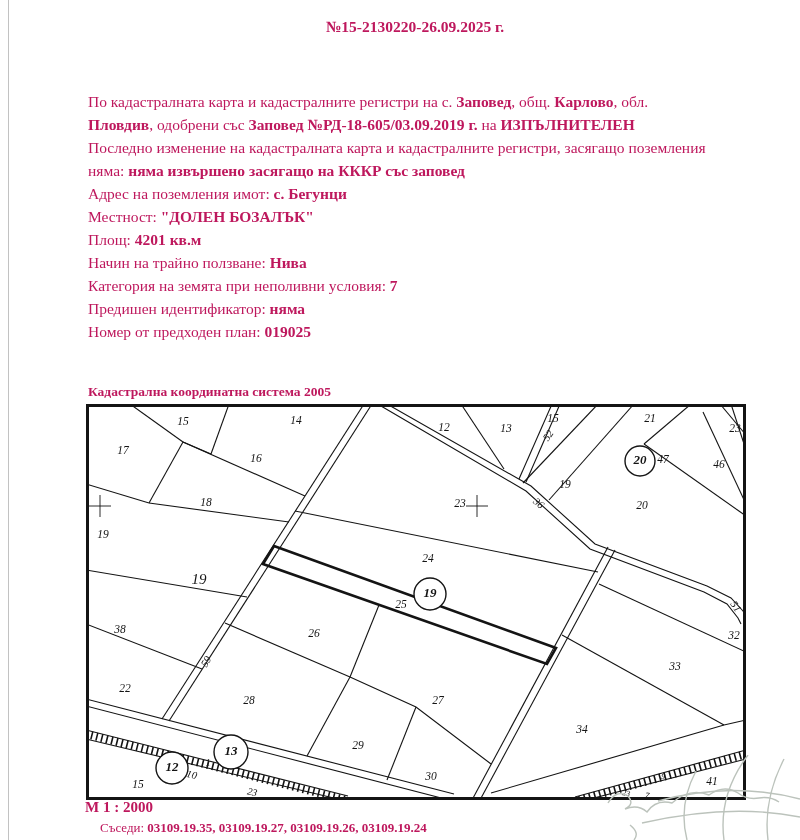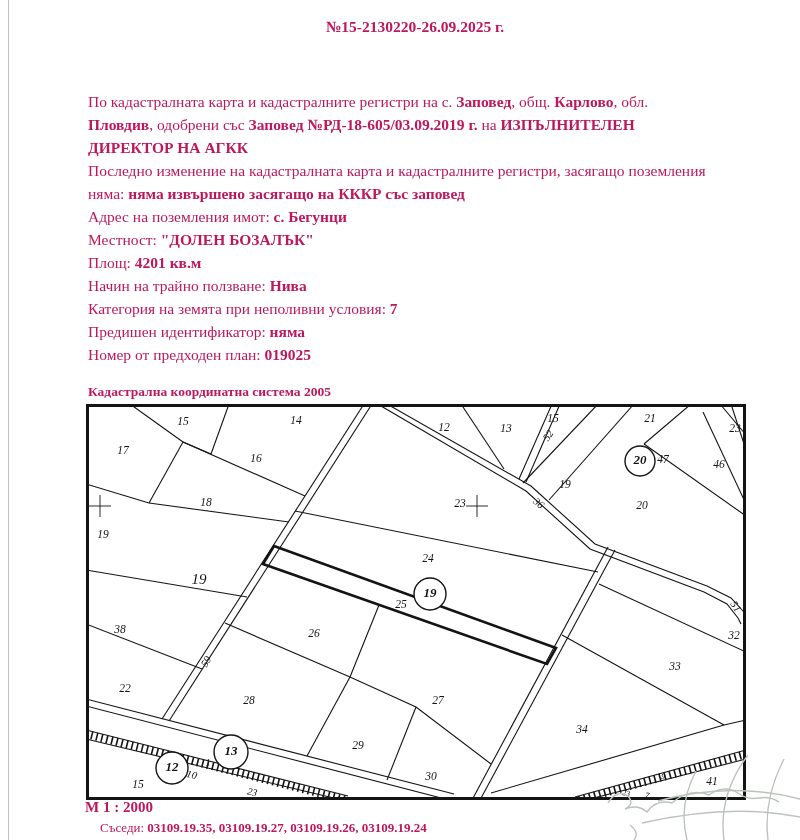--- a/index.html
+++ b/index.html
@@ -31,21 +31,20 @@
 <div class="page">
 
   <div class="edge"></div>
 
   <div class="title">№15-2130220-26.09.2025 г.</div>
 
 
   <div class="body" id="doc-lines">
       <div class="line"><span>По кадастралната карта и кадастралните регистри на с. </span><b>Заповед</b><span>, общ. </span><b>Карлово</b><span>, обл.</span></div>
       <div class="line"><b>Пловдив</b><span>, одобрени със </span><b>Заповед №РД-18-605/03.09.2019 г.</b><span> на </span><b>ИЗПЪЛНИТЕЛЕН</b></div>
-      <div class="line"><b>ДИРЕКТОР НА АГКК</b></div>
       <div class="line"><span>Последно изменение на кадастралната карта и кадастралните регистри, засягащо поземления</span></div>
       <div class="line"><span>няма: </span><b>няма извършено засягащо на КККР със заповед</b></div>
       <div class="line"><span>Адрес на поземления имот: </span><b>с. Бегунци</b></div>
       <div class="line"><span>Местност: </span><b>"ДОЛЕН БОЗАЛЪК"</b></div>
       <div class="line"><span>Площ: </span><b>4201 кв.м</b></div>
       <div class="line"><span>Начин на трайно ползване: </span><b>Нива</b></div>
       <div class="line"><span>Категория на земята при неполивни условия: </span><b>7</b></div>
       <div class="line"><span>Предишен идентификатор: </span><b>няма</b></div>
       <div class="line"><span>Номер от предходен план: </span><b>019025</b></div>
     </div>

